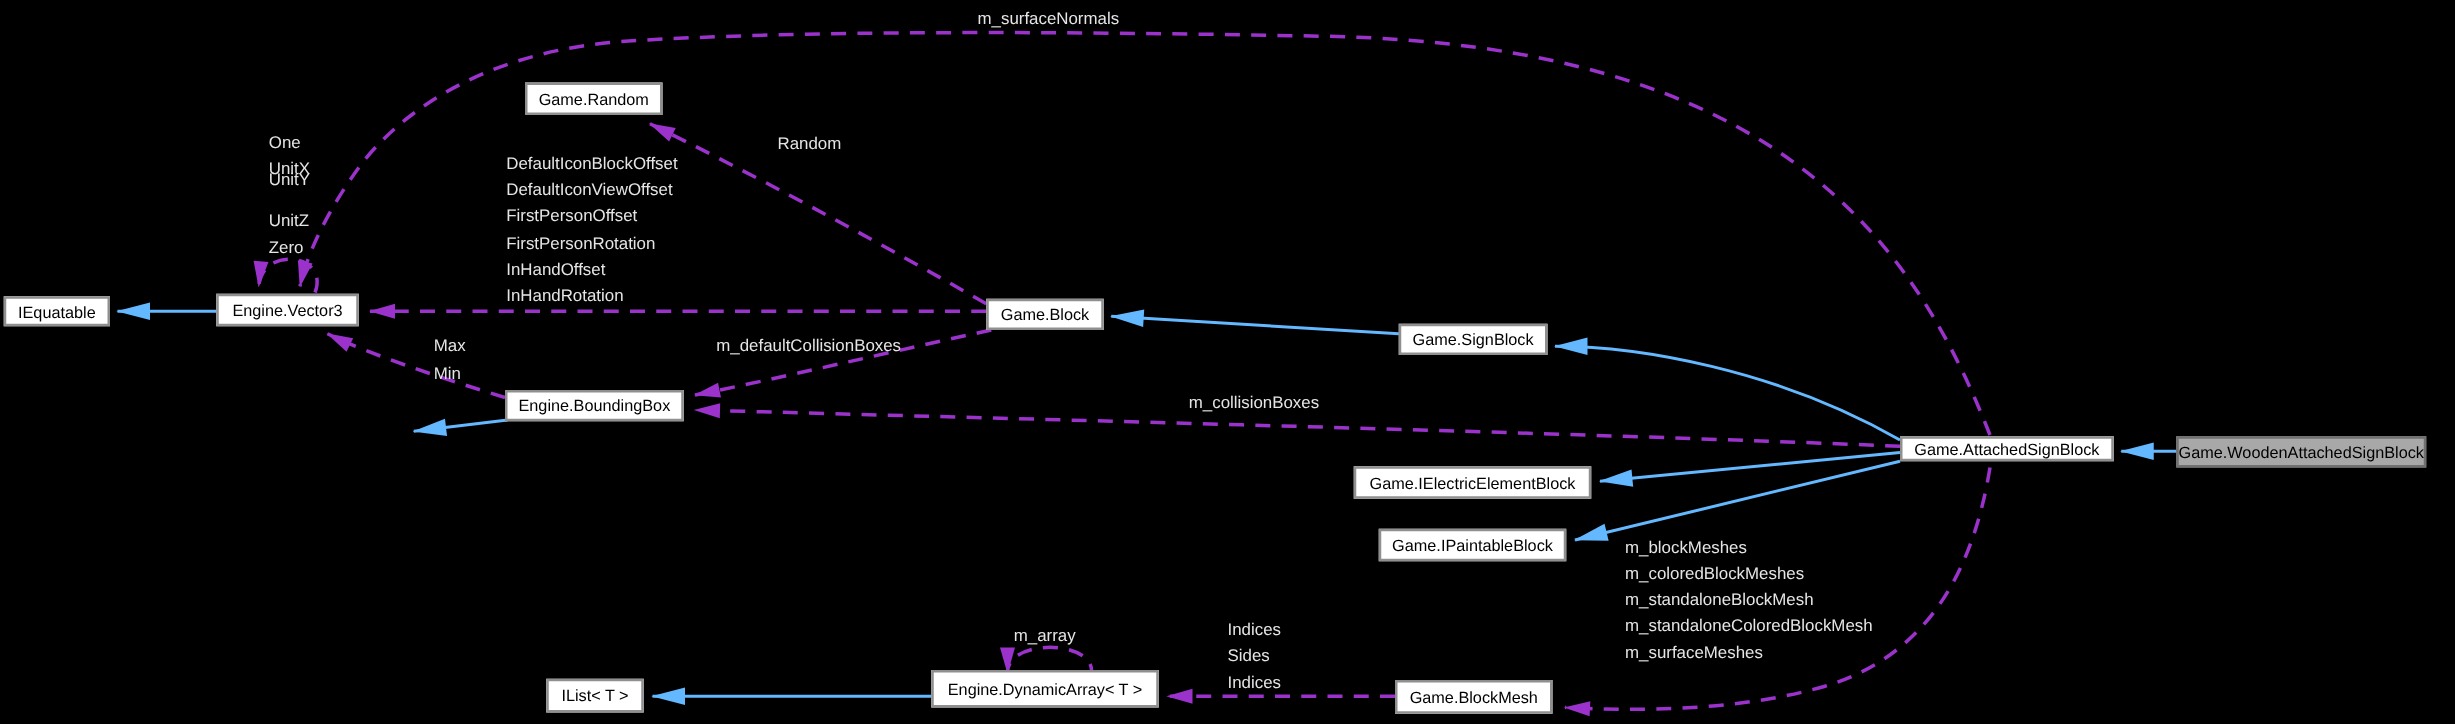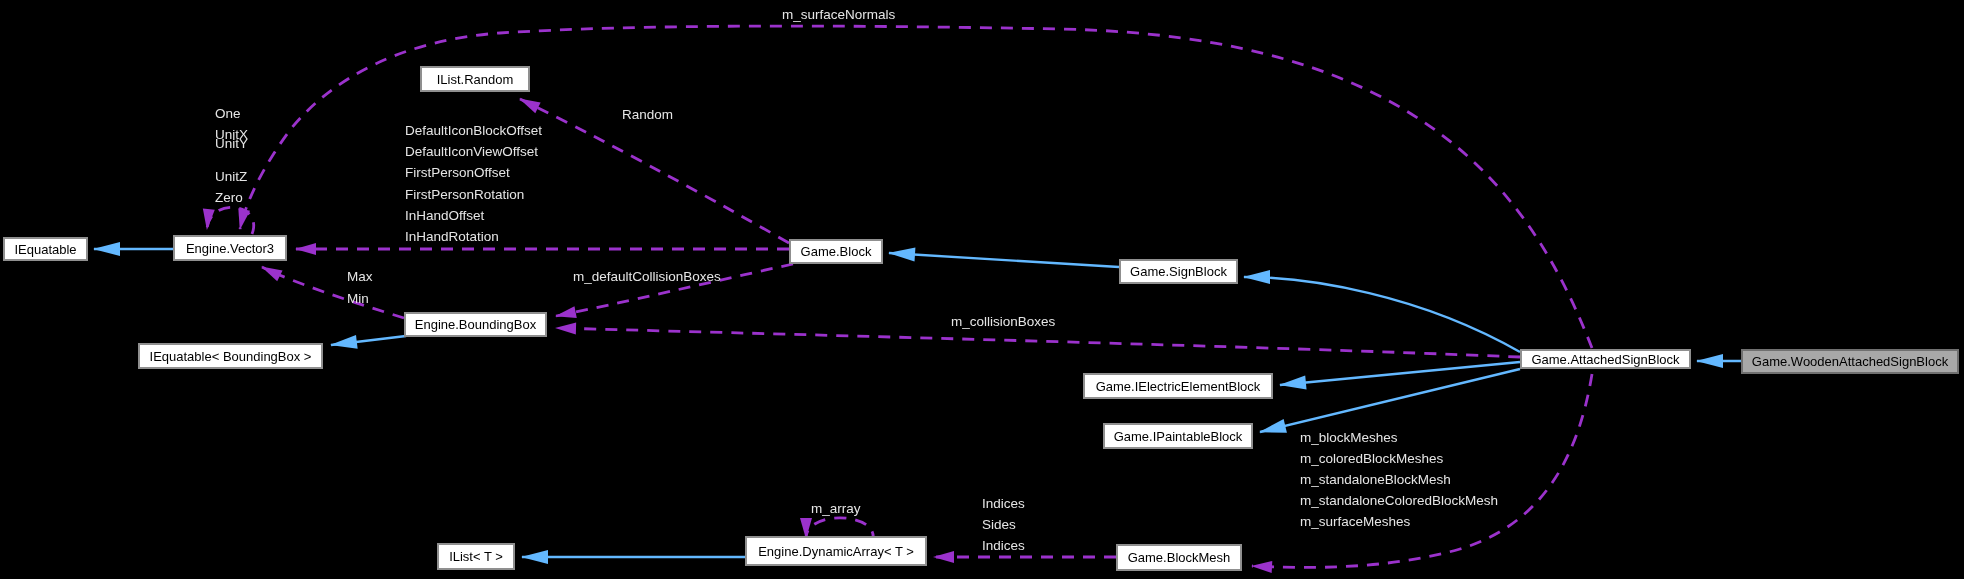--- a/index.html
+++ b/index.html
@@ -66,27 +66,26 @@
     <path d="M 793,264 C 710,282 622,303 556,316" stroke="#9b32cc" stroke-width="2.8" stroke-dasharray="12 9" fill="none" marker-end="url(#ap)"></path>
     <path d="M 1520,357 C 1250,346 850,336 556,328" stroke="#9b32cc" stroke-width="2.8" stroke-dasharray="12 9" fill="none" marker-end="url(#ap)"></path>
     <path d="M 404,318 C 355,303 294,283 262,267" stroke="#9b32cc" stroke-width="2.8" stroke-dasharray="12 9" fill="none" marker-end="url(#ap)"></path>
     <path d="M 1592,374 C 1578,460 1540,525 1460,549 C 1390,569 1312,569 1252,566" stroke="#9b32cc" stroke-width="2.8" stroke-dasharray="12 9" fill="none" marker-end="url(#ap)"></path>
     <path d="M 1116,557 L 934,557" stroke="#9b32cc" stroke-width="2.8" stroke-dasharray="12 9" fill="none" marker-end="url(#ap)"></path>
     <path d="M 872,543 C 884,512 806,509 806,538" stroke="#9b32cc" stroke-width="2.8" stroke-dasharray="12 9" fill="none" marker-end="url(#ap)"></path>
   </svg>
 
   <div class="node" style="left:3px;top:237px;width:85px;height:24px">IEquatable</div>
   <div class="node" style="left:173px;top:235px;width:114px;height:26px">Engine.Vector3</div>
-  <div class="node" style="left:420px;top:66px;width:110px;height:26px">IList.Random</div>
+  <div class="node" style="left:420px;top:66px;width:110px;height:26px">Game.Random</div>
   <div class="node" style="left:789px;top:239px;width:94px;height:25px">Game.Block</div>
   <div class="node" style="left:1119px;top:259px;width:119px;height:25px">Game.SignBlock</div>
   <div class="node" style="left:404px;top:312px;width:143px;height:25px">Engine.BoundingBox</div>
-  <div class="node" style="left:138px;top:343px;width:185px;height:26px">IEquatable&lt; BoundingBox &gt;</div>
   <div class="node" style="left:1520px;top:349px;width:171px;height:20px">Game.AttachedSignBlock</div>
-  <div class="node current" style="left:1741px;top:349px;width:218px;height:25px">Game.WoodenAttachedSignBlock</div>
+  <div class="node current" style="left:1741px;top:349px;width:200px;height:25px">Game.WoodenAttachedSignBlock</div>
   <div class="node" style="left:1083px;top:373px;width:190px;height:26px">Game.IElectricElementBlock</div>
   <div class="node" style="left:1103px;top:423px;width:150px;height:26px">Game.IPaintableBlock</div>
   <div class="node" style="left:437px;top:543px;width:78px;height:27px">IList&lt; T &gt;</div>
   <div class="node" style="left:745px;top:536px;width:182px;height:30px">Engine.DynamicArray&lt; T &gt;</div>
   <div class="node" style="left:1116px;top:544px;width:126px;height:27px">Game.BlockMesh</div>
 
   <div class="lbl" style="left:782px;top:7px">m_surfaceNormals</div>
 
   <div class="lbl" style="left:215px;top:106px">One</div>
   <div class="lbl" style="left:215px;top:127px">UnitX</div>

